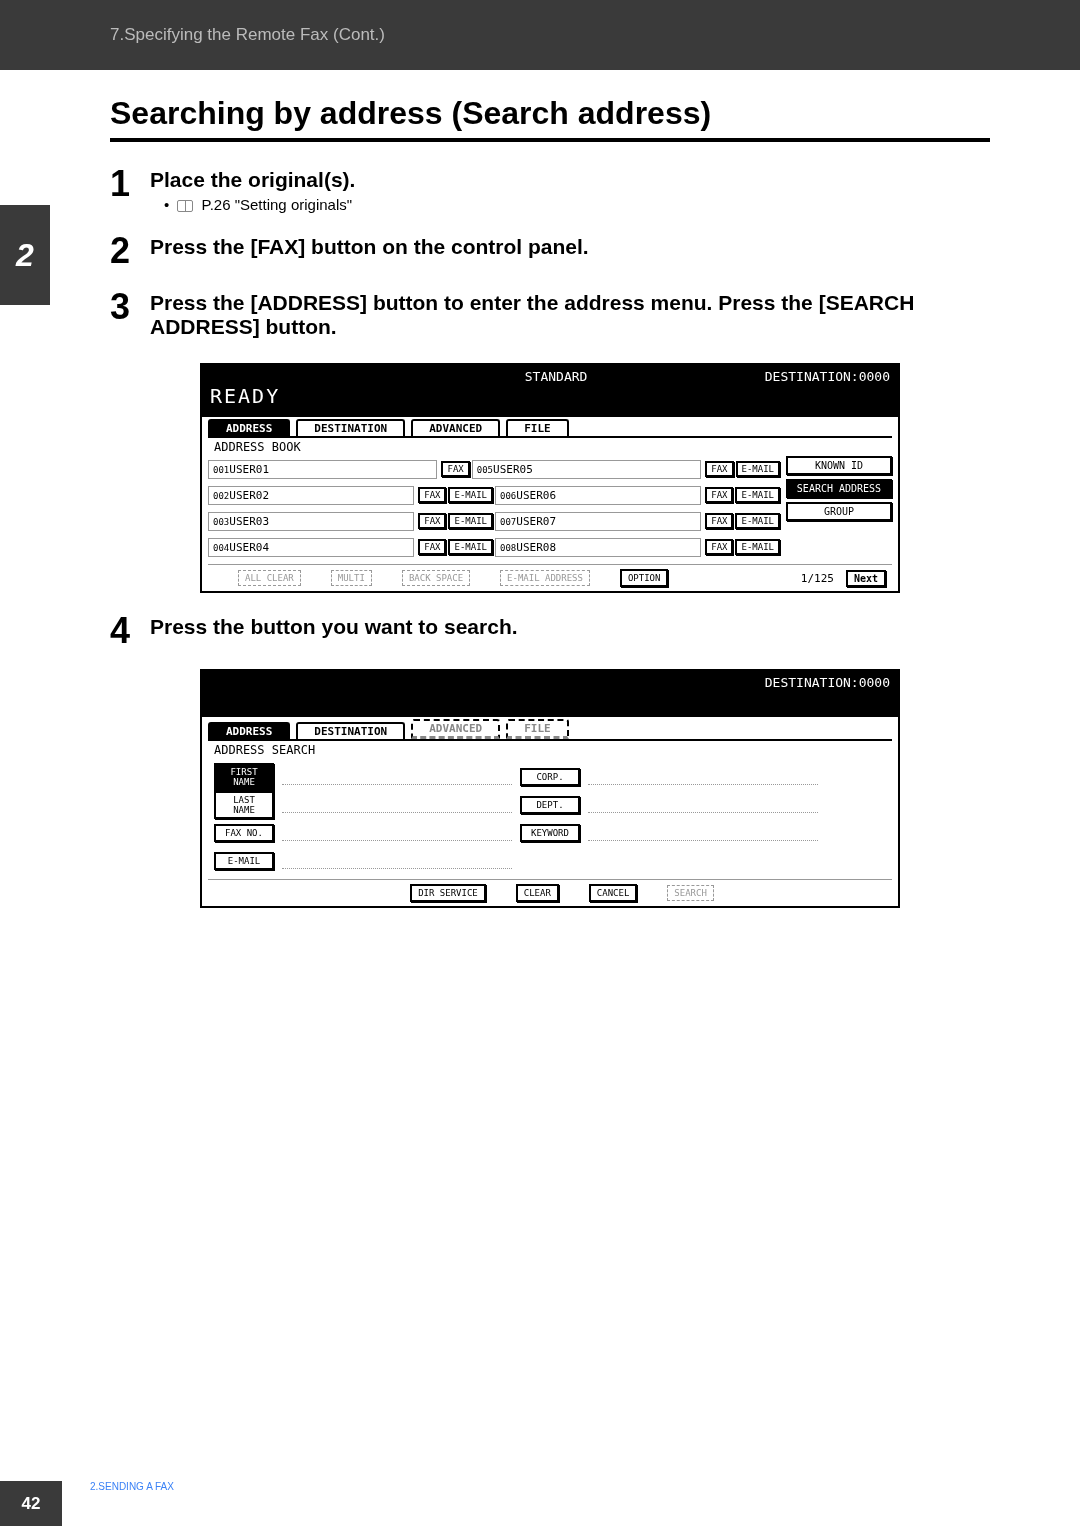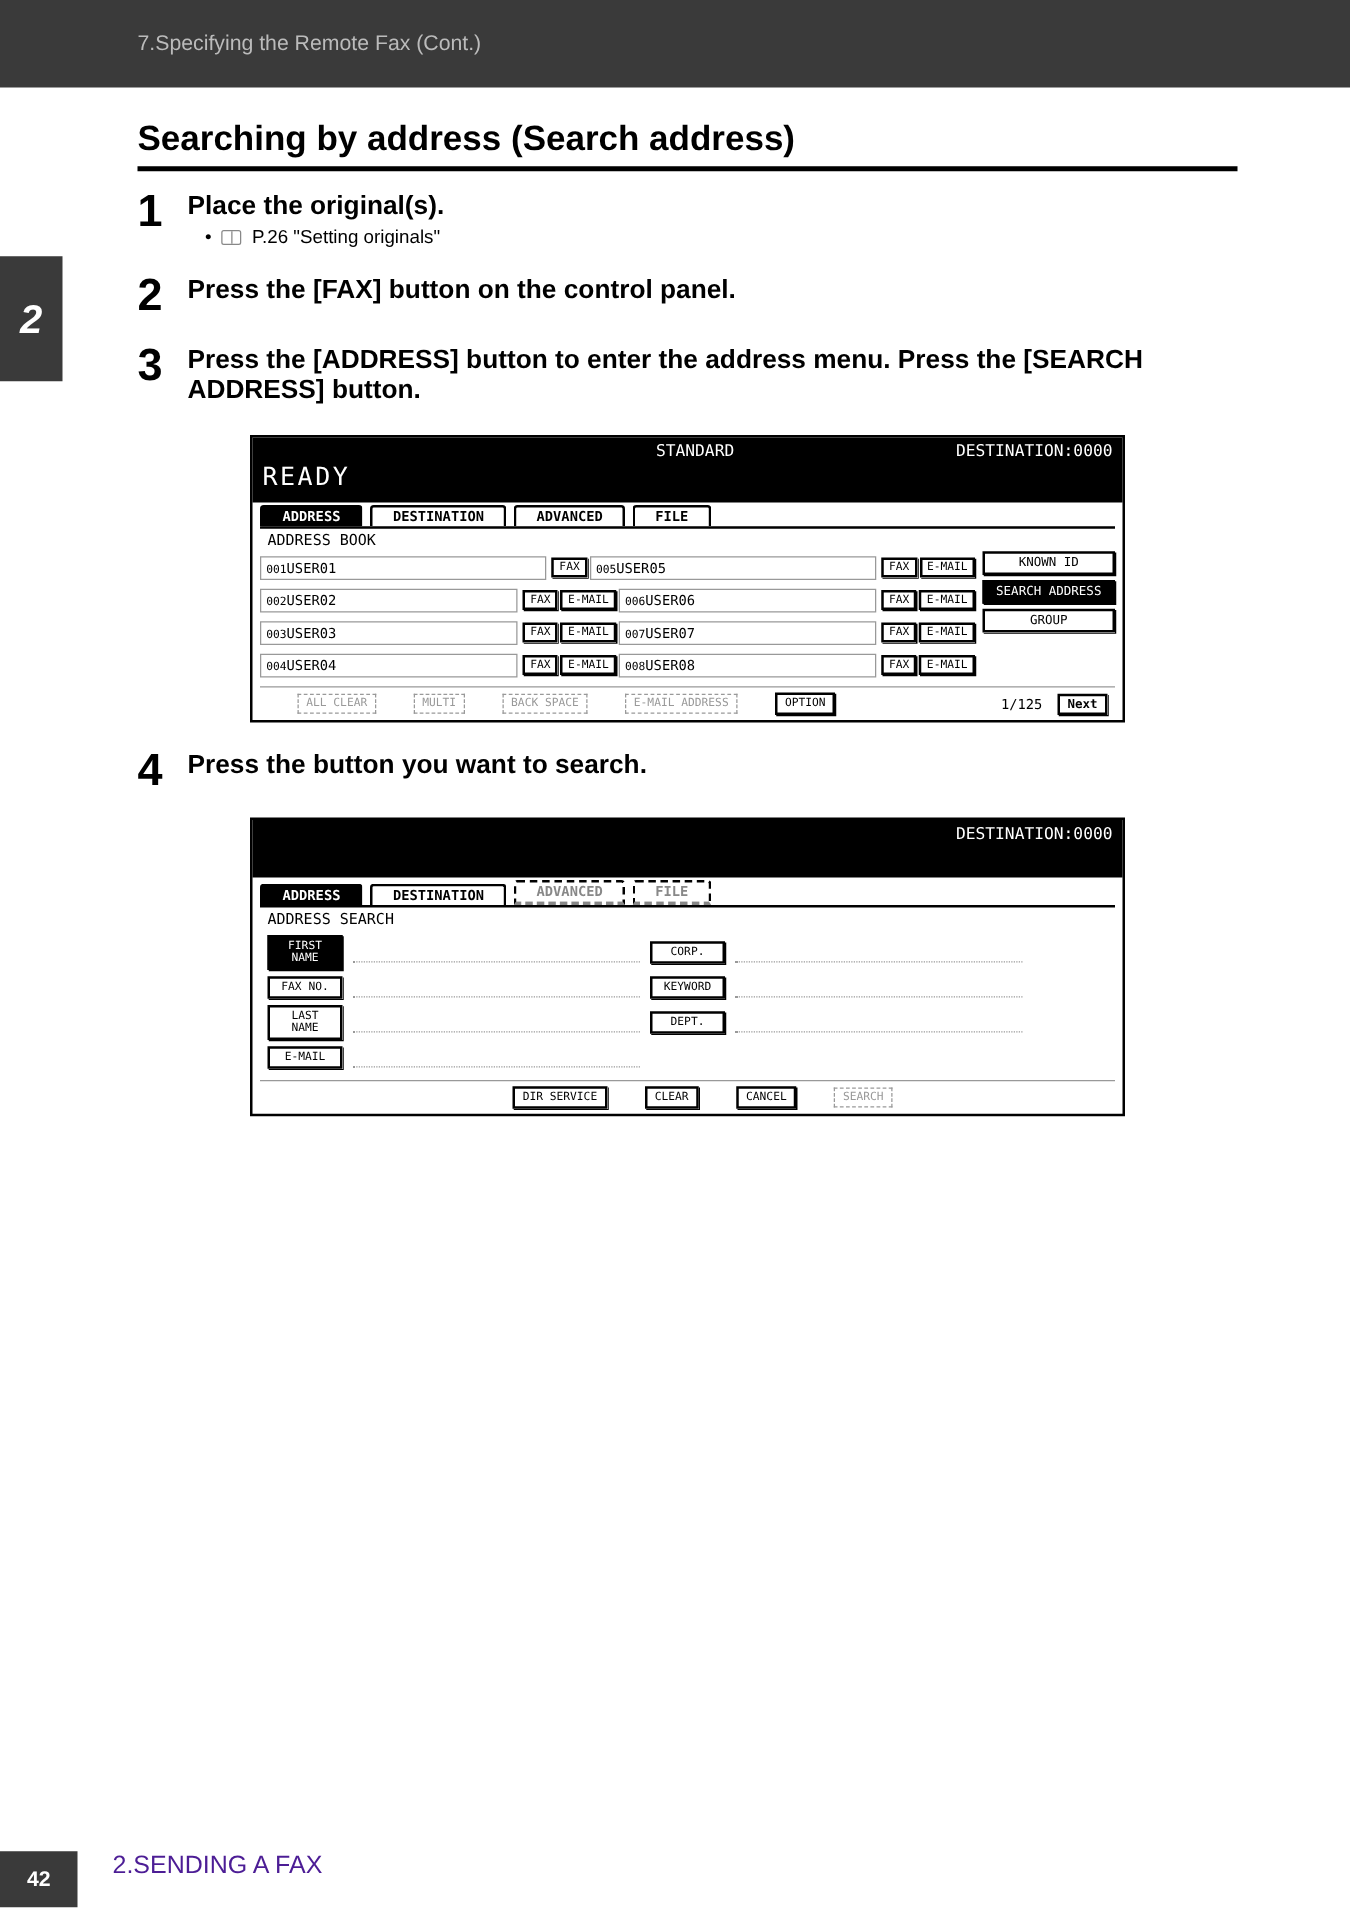--- a/index.html
+++ b/index.html
@@ -1,21 +1,21 @@
 <!DOCTYPE html>
 <html><head>
   <meta charset="utf-8">
   <style>
     * { margin: 0; padding: 0; box-sizing: border-box; }
     body { font-family: Arial, Helvetica, sans-serif; width: 1080px; height: 1526px; background: #fff; position: relative; }
     .header-bar { background: #3a3a3a; height: 70px; width: 100%; padding: 25px 0 0 110px; }
     .header-text { color: #bbb; font-size: 17px; }
     .content { padding: 25px 90px 0 110px; }
     .side-tab { position: absolute; left: 0; top: 205px; width: 50px; height: 100px; background: #3a3a3a; color: #fff; display: flex; align-items: center; justify-content: center; font-size: 32px; font-weight: bold; font-style: italic; }
-    .section-title { font-size: 28px; font-weight: bold; margin-bottom: 14px; border-bottom: 4px solid #000; padding-bottom: 6px; }
+    .section-title { font-size: 32px; font-weight: bold; margin-bottom: 24px; border-bottom: 4px solid #000; padding-bottom: 6px; }
     .intro-text { font-size: 16px; margin: 14px 0 18px 0; line-height: 1.5; border-bottom: 3px solid #000; padding-bottom: 22px; }
     .step { display: flex; margin-bottom: 20px; }
     .step-num { font-size: 36px; font-weight: bold; width: 40px; flex-shrink: 0; line-height: 1; }
     .step-body { flex: 1; padding-top: 2px; }
     .step-title { font-size: 21px; font-weight: bold; margin-bottom: 4px; }
     .bullet { font-size: 15px; margin-left: 14px; }
     .bullet::before { content: "• "; }
     .book-icon { display: inline-block; width: 16px; height: 12px; border: 1px solid #888; border-radius: 2px; vertical-align: middle; margin: 0 4px; position: relative; }
     .book-icon::after { content: ""; position: absolute; left: 50%; top: 0; bottom: 0; border-left: 1px solid #888; }
     .screen { margin: 12px 0 20px 90px; border: 2px solid #000; width: 700px; background: #fff; font-family: monospace; font-size: 13px; }
@@ -42,21 +42,21 @@
     .bot-btn.solid { border: 2px solid #000; color: #000; box-shadow: 1px 1px 0 #000; }
     .page-count { margin-left: auto; font-size: 11px; margin-right: 6px; }
     .next-btn { border: 2px solid #000; font-size: 10px; padding: 1px 6px; box-shadow: 1px 1px 0 #000; font-weight: bold; }
     .search-body { padding: 4px 6px; margin: 0 6px; }
     .search-row { display: flex; align-items: center; height: 28px; gap: 8px; }
     .search-label { border: 2px solid #000; font-size: 9px; padding: 2px 4px; width: 60px; text-align: center; box-shadow: 1px 1px 0 #000; }
     .search-label.active { background: #000; color: #fff; }
     .search-field { border-bottom: 1px dotted #999; flex: 1; height: 16px; max-width: 230px; }
     .footer { position: absolute; bottom: 0; left: 0; right: 0; height: 45px; display: flex; align-items: flex-start; }
     .page-box { background: #3a3a3a; color: #fff; width: 62px; height: 45px; display: flex; align-items: center; justify-content: center; font-size: 17px; font-weight: bold; margin-right: 28px; }
-    .chapter-foot { color: #4c1d95; font-size: 20px; }
+    .chapter-foot { color: #3b82f6; font-size: 10px; }
   </style>
 </head>
 <body>
 
 <div class="header-bar">
   <span class="header-text">7.Specifying the Remote Fax (Cont.)</span>
 </div>
 
 <div class="side-tab">
   <span>2</span>
@@ -178,29 +178,29 @@
     </div>
     <div class="subtitle">ADDRESS SEARCH</div>
     <div class="search-body">
       <div class="search-row">
         <div class="search-label active">FIRST NAME</div>
         <div class="search-field"></div>
         <div class="search-label">CORP.</div>
         <div class="search-field"></div>
       </div>
       <div class="search-row">
+        <div class="search-label">LAST NAME</div>
+        <div class="search-field"></div>
+        <div class="search-label">DEPT.</div>
+        <div class="search-field"></div>
+      </div>
+      <div class="search-row">
         <div class="search-label">FAX NO.</div>
         <div class="search-field"></div>
         <div class="search-label">KEYWORD</div>
-        <div class="search-field"></div>
-      </div>
-      <div class="search-row">
-        <div class="search-label">LAST NAME</div>
-        <div class="search-field"></div>
-        <div class="search-label">DEPT.</div>
         <div class="search-field"></div>
       </div>
       <div class="search-row">
         <div class="search-label">E-MAIL</div>
         <div class="search-field"></div>
       </div>
     </div>
     <div class="bottom-row" style="justify-content:center">
       <div class="bot-btn solid">DIR SERVICE</div>
       <div class="bot-btn solid">CLEAR</div>

